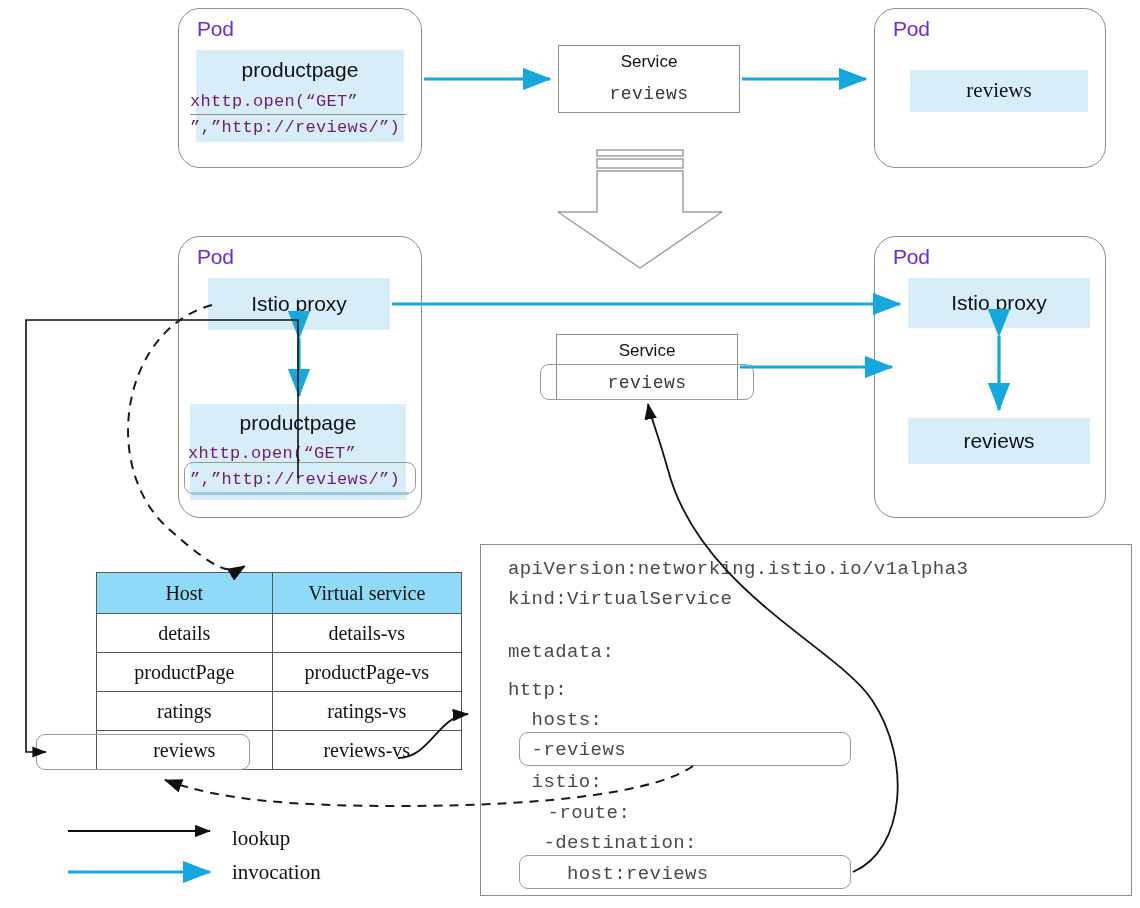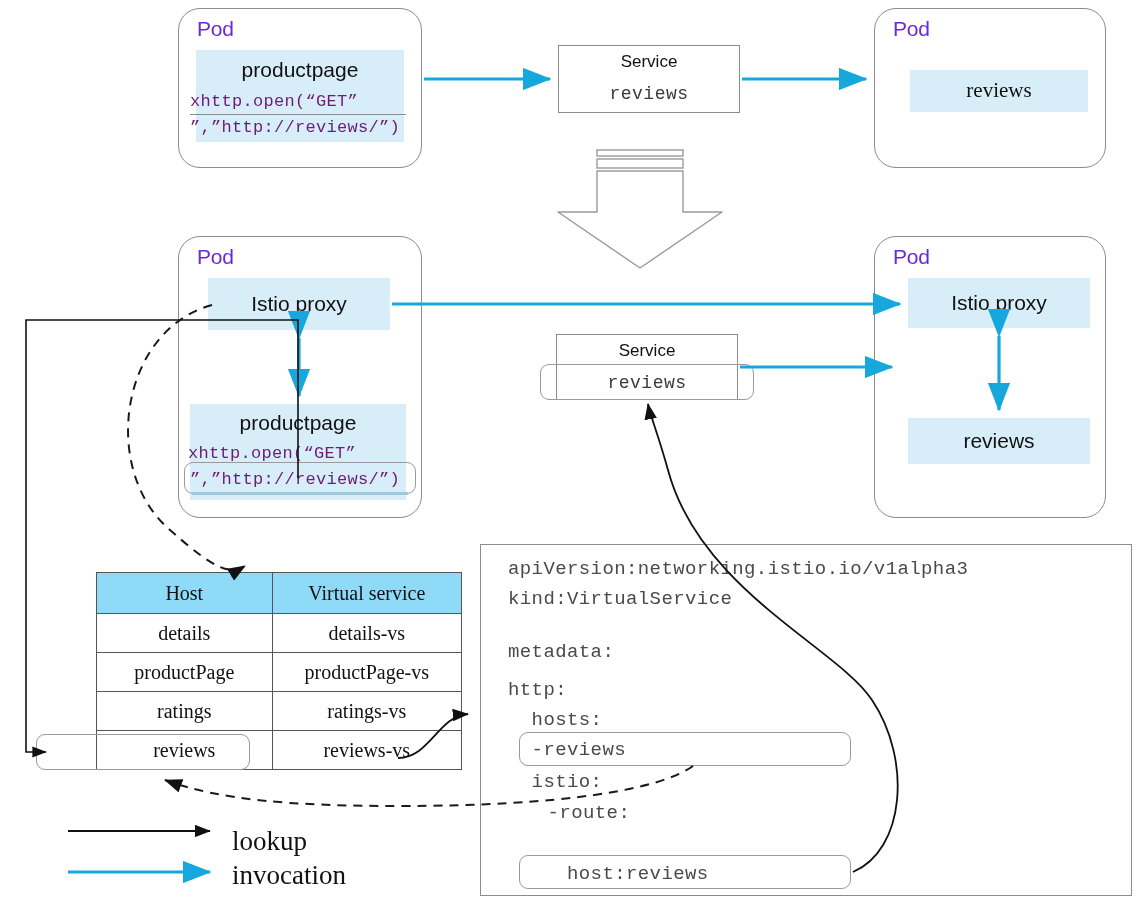--- a/index.html
+++ b/index.html
@@ -117,21 +117,21 @@
     font-family: "Liberation Mono", "DejaVu Sans Mono", monospace;
     font-size: 19px;
     color: #4a4a4a;
     white-space: pre;
     letter-spacing: 0.4px;
   }
   
   .legend-label {
     position: absolute;
     font-family: "Liberation Serif", "DejaVu Serif", serif;
-    font-size: 27px;
+    font-size: 21px;
     color: #111;
   }
   svg.overlay {
     position: absolute;
     left: 0; top: 0;
     width: 1140px;
     height: 908px;
     pointer-events: none;
   }
 </style>
@@ -216,20 +216,21 @@
   <div class="yaml-panel" style="left:480px; top:544px; width:652px; height:352px;"></div>
   <div class="yaml-line" style="left:508px; top:558px;">apiVersion:networking.istio.io/v1alpha3</div>
   <div class="yaml-line" style="left:508px; top:588px;">kind:VirtualService</div>
   <div class="yaml-line" style="left:508px; top:641px;">metadata:</div>
   <div class="yaml-line" style="left:508px; top:679px;">http:</div>
   <div class="yaml-line" style="left:508px; top:709px;">  hosts:</div>
   <div class="yaml-line" style="left:508px; top:739px;">  -reviews</div>
   <div class="capsule" style="left:519px; top:732px; width:332px; height:34px;"></div>
   <div class="yaml-line" style="left:508px; top:771px;">  istio:</div>
   <div class="yaml-line" style="left:524px; top:802px;">  -route:</div>
+  <div class="yaml-line" style="left:508px; top:832px;">   -destination:</div>
   <div class="yaml-line" style="left:508px; top:863px;">     host:reviews</div>
   <div class="capsule" style="left:519px; top:855px; width:332px; height:34px;"></div>
 
   <div class="legend-label" style="left:232px; top:826px;">lookup</div>
   <div class="legend-label" style="left:232px; top:860px;">invocation</div>
 
   <svg class="overlay" viewBox="0 0 1140 908" xmlns="http://www.w3.org/2000/svg">
     <defs>
       <marker id="ah-blue" markerWidth="9" markerHeight="7" refX="8.5" refY="3.5" orient="auto">
         <polygon points="0 0, 9 3.5, 0 7" fill="#16a7dd"></polygon>

